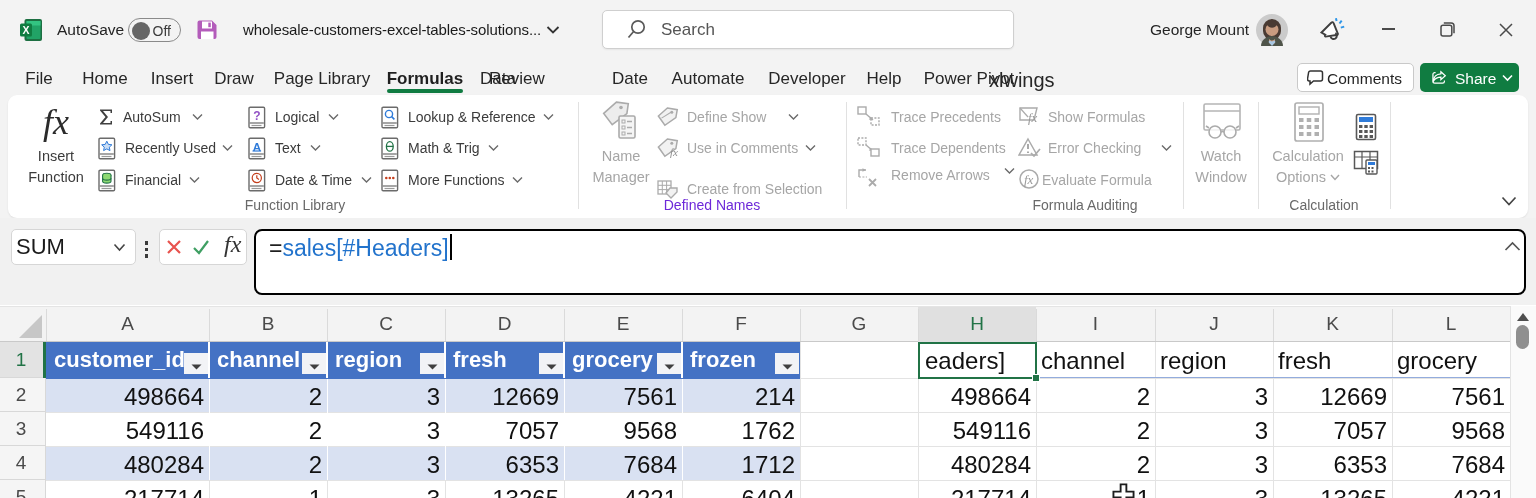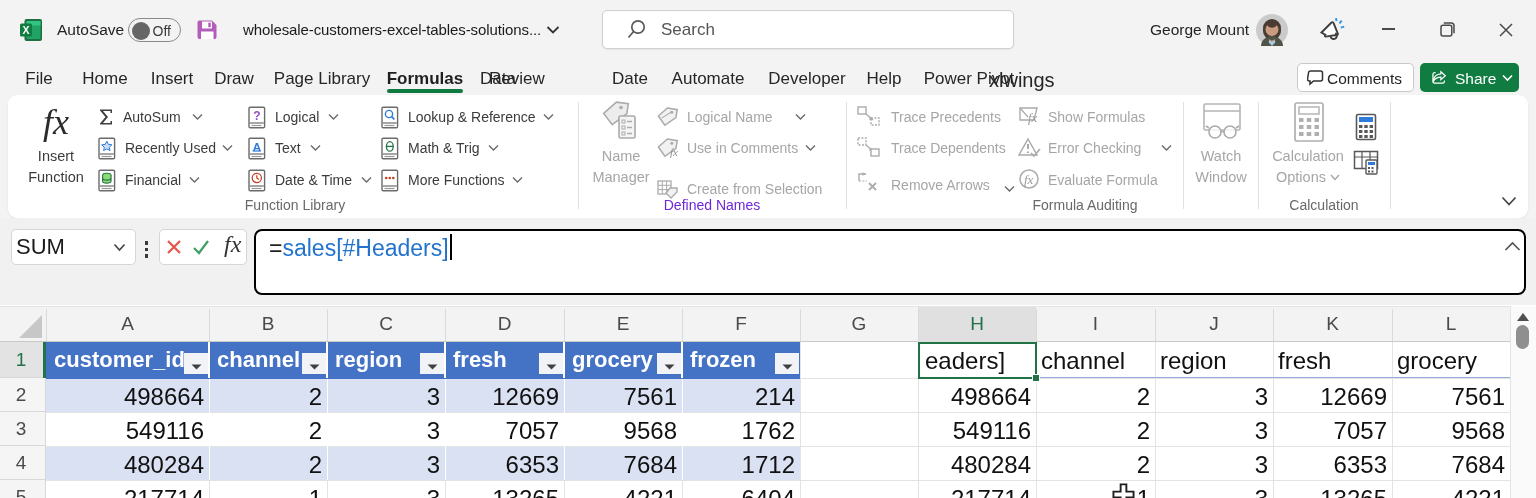--- a/index.html
+++ b/index.html
@@ -219,21 +219,21 @@
       <rect x="21" y="32" width="3" height="3" fill="none" stroke="#ababab"></rect>
     </svg>
   </div>
 <div class="a ct" style="left:581px;top:146px;width:80px;font-size:14.5px;color:#a6a6a6;line-height:21px">Name<br>Manager</div>
 <div class="a" style="left:657px;top:104px;height:26px;display:flex;align-items:center;white-space:nowrap;font-size:14px;color:#a6a6a6">
     <svg width="22" height="22" viewBox="0 0 22 22">
       <path d="M9 2 L19 2 L19 10 L9.5 19.5 L1.5 11.5 z" fill="#f2f2f2" stroke="#ababab" stroke-width="1.5" transform="rotate(10 10 10)"></path>
       <circle cx="14.8" cy="6.3" r="1.5" fill="#ababab"></circle>
       <path d="M5 13 l9 -8" stroke="#ababab" stroke-width="1" transform="rotate(10 10 10)"></path>
     </svg>
-    <span style="margin-left:8px">Logical Name</span>
+    <span style="margin-left:8px">Define Show</span>
     <svg style="margin-left:22px" width="11" height="8" viewBox="0 0 11 8">
       <path d="M1 1.5 L5.5 6 L10 1.5" fill="none" stroke="#6a6a6a" stroke-width="1.4"></path>
     </svg>
   </div>
 <div class="a" style="left:657px;top:135px;height:26px;display:flex;align-items:center;white-space:nowrap;font-size:14px;color:#a6a6a6">
     <svg width="22" height="22" viewBox="0 0 22 22">
       <path d="M9 2 L19 2 L19 10 L9.5 19.5 L1.5 11.5 z" fill="#f2f2f2" stroke="#ababab" stroke-width="1.5" transform="rotate(10 10 10)"></path>
       <circle cx="14.8" cy="6.3" r="1.5" fill="#ababab"></circle>
       <text x="13" y="19" font-size="11" font-style="italic" fill="#8f8f8f" font-family="Liberation Serif">fx</text>
     </svg>
@@ -263,21 +263,21 @@
   </div>
 <div class="a" style="left:857px;top:135px;height:26px;display:flex;align-items:center;white-space:nowrap;font-size:14px;color:#a6a6a6">
     <svg width="24" height="22" viewBox="0 0 24 22">
       <rect x="1" y="1" width="8" height="7" fill="none" stroke="#ababab" stroke-width="1.4" stroke-dasharray="2 1.4"></rect>
       <path d="M9 8 l7 6" stroke="#ababab" stroke-width="1.4"></path>
       <path d="M16 14 l-4.2 -.6 2 -2.6 z" fill="#ababab"></path>
       <rect x="14" y="12" width="8" height="7" fill="#fff" stroke="#ababab" stroke-width="1.4"></rect>
     </svg>
     <span style="margin-left:10px">Trace Dependents</span>
   </div>
-<div class="a" style="left:857px;top:167px;height:26px;display:flex;align-items:flex-end;white-space:nowrap;font-size:14px;color:#a6a6a6">
+<div class="a" style="left:857px;top:167px;height:26px;display:flex;align-items:flex-start;white-space:nowrap;font-size:14px;color:#a6a6a6">
     <svg width="24" height="22" viewBox="0 0 24 22">
       <path d="M2 10 L2 3 L9 3" fill="none" stroke="#ababab" stroke-width="1.4"></path>
       <path d="M9 3 l-3.5 -1.8 v3.6 z" fill="#ababab"></path>
       <path d="M2 10 l8 0" stroke="#ababab" stroke-width="1.2" stroke-dasharray="2 1.4"></path>
       <path d="M12 12 l7 7 M19 12 l-7 7" stroke="#ababab" stroke-width="1.8"></path>
     </svg>
     <span style="margin-left:10px">Remove Arrows</span>
     <svg style="margin-left:14px" width="11" height="8" viewBox="0 0 11 8">
       <path d="M1 1.5 L5.5 6 L10 1.5" fill="none" stroke="#6a6a6a" stroke-width="1.4"></path>
     </svg>
@@ -299,21 +299,21 @@
     <span style="margin-left:6px">Error Checking</span>
     <svg style="margin-left:20px" width="11" height="8" viewBox="0 0 11 8">
       <path d="M1 1.5 L5.5 6 L10 1.5" fill="none" stroke="#6a6a6a" stroke-width="1.4"></path>
     </svg>
   </div>
 <div class="a" style="left:1018px;top:167px;height:26px;display:flex;align-items:center;white-space:nowrap;font-size:14px;color:#a6a6a6">
     <svg width="24" height="24" viewBox="0 0 24 24">
       <circle cx="11" cy="11" r="9" fill="none" stroke="#ababab" stroke-width="1.5"></circle>
       <text x="6" y="16" font-size="13" font-style="italic" fill="#9a9a9a" font-family="Liberation Serif">fx</text>
     </svg>
-    <span style="margin-left:6px">Evaluate Formula</span>
+    <span style="">Evaluate Formula</span>
   </div>
 <div class="a ct" style="left:985px;top:197px;width:200px;font-size:14px;color:#696969">Formula Auditing</div>
 <div class="a" style="left:1183px;top:102px;width:1px;height:107px;background:#e1e1e1"></div>
 <svg class="a" style="left:1202px;top:102px" width="40" height="42" viewBox="0 0 40 42">
 <rect x="2" y="2" width="36" height="26" rx="1.5" fill="#fff" stroke="#b5b5b5" stroke-width="1.6"></rect>
 <path d="M2 9 h36" stroke="#b5b5b5" stroke-width="1.4"></path>
 <circle cx="13" cy="30" r="6" fill="#fff" fill-opacity=".8" stroke="#ababab" stroke-width="1.6"></circle>
 <circle cx="28" cy="30" r="6" fill="#fff" fill-opacity=".8" stroke="#ababab" stroke-width="1.6"></circle>
 <path d="M19 30 a2.5 2 0 0 1 3 0 M7 26 l-3 -2 M34 26 l3 -2" fill="none" stroke="#ababab" stroke-width="1.6"></path>
 </svg>

